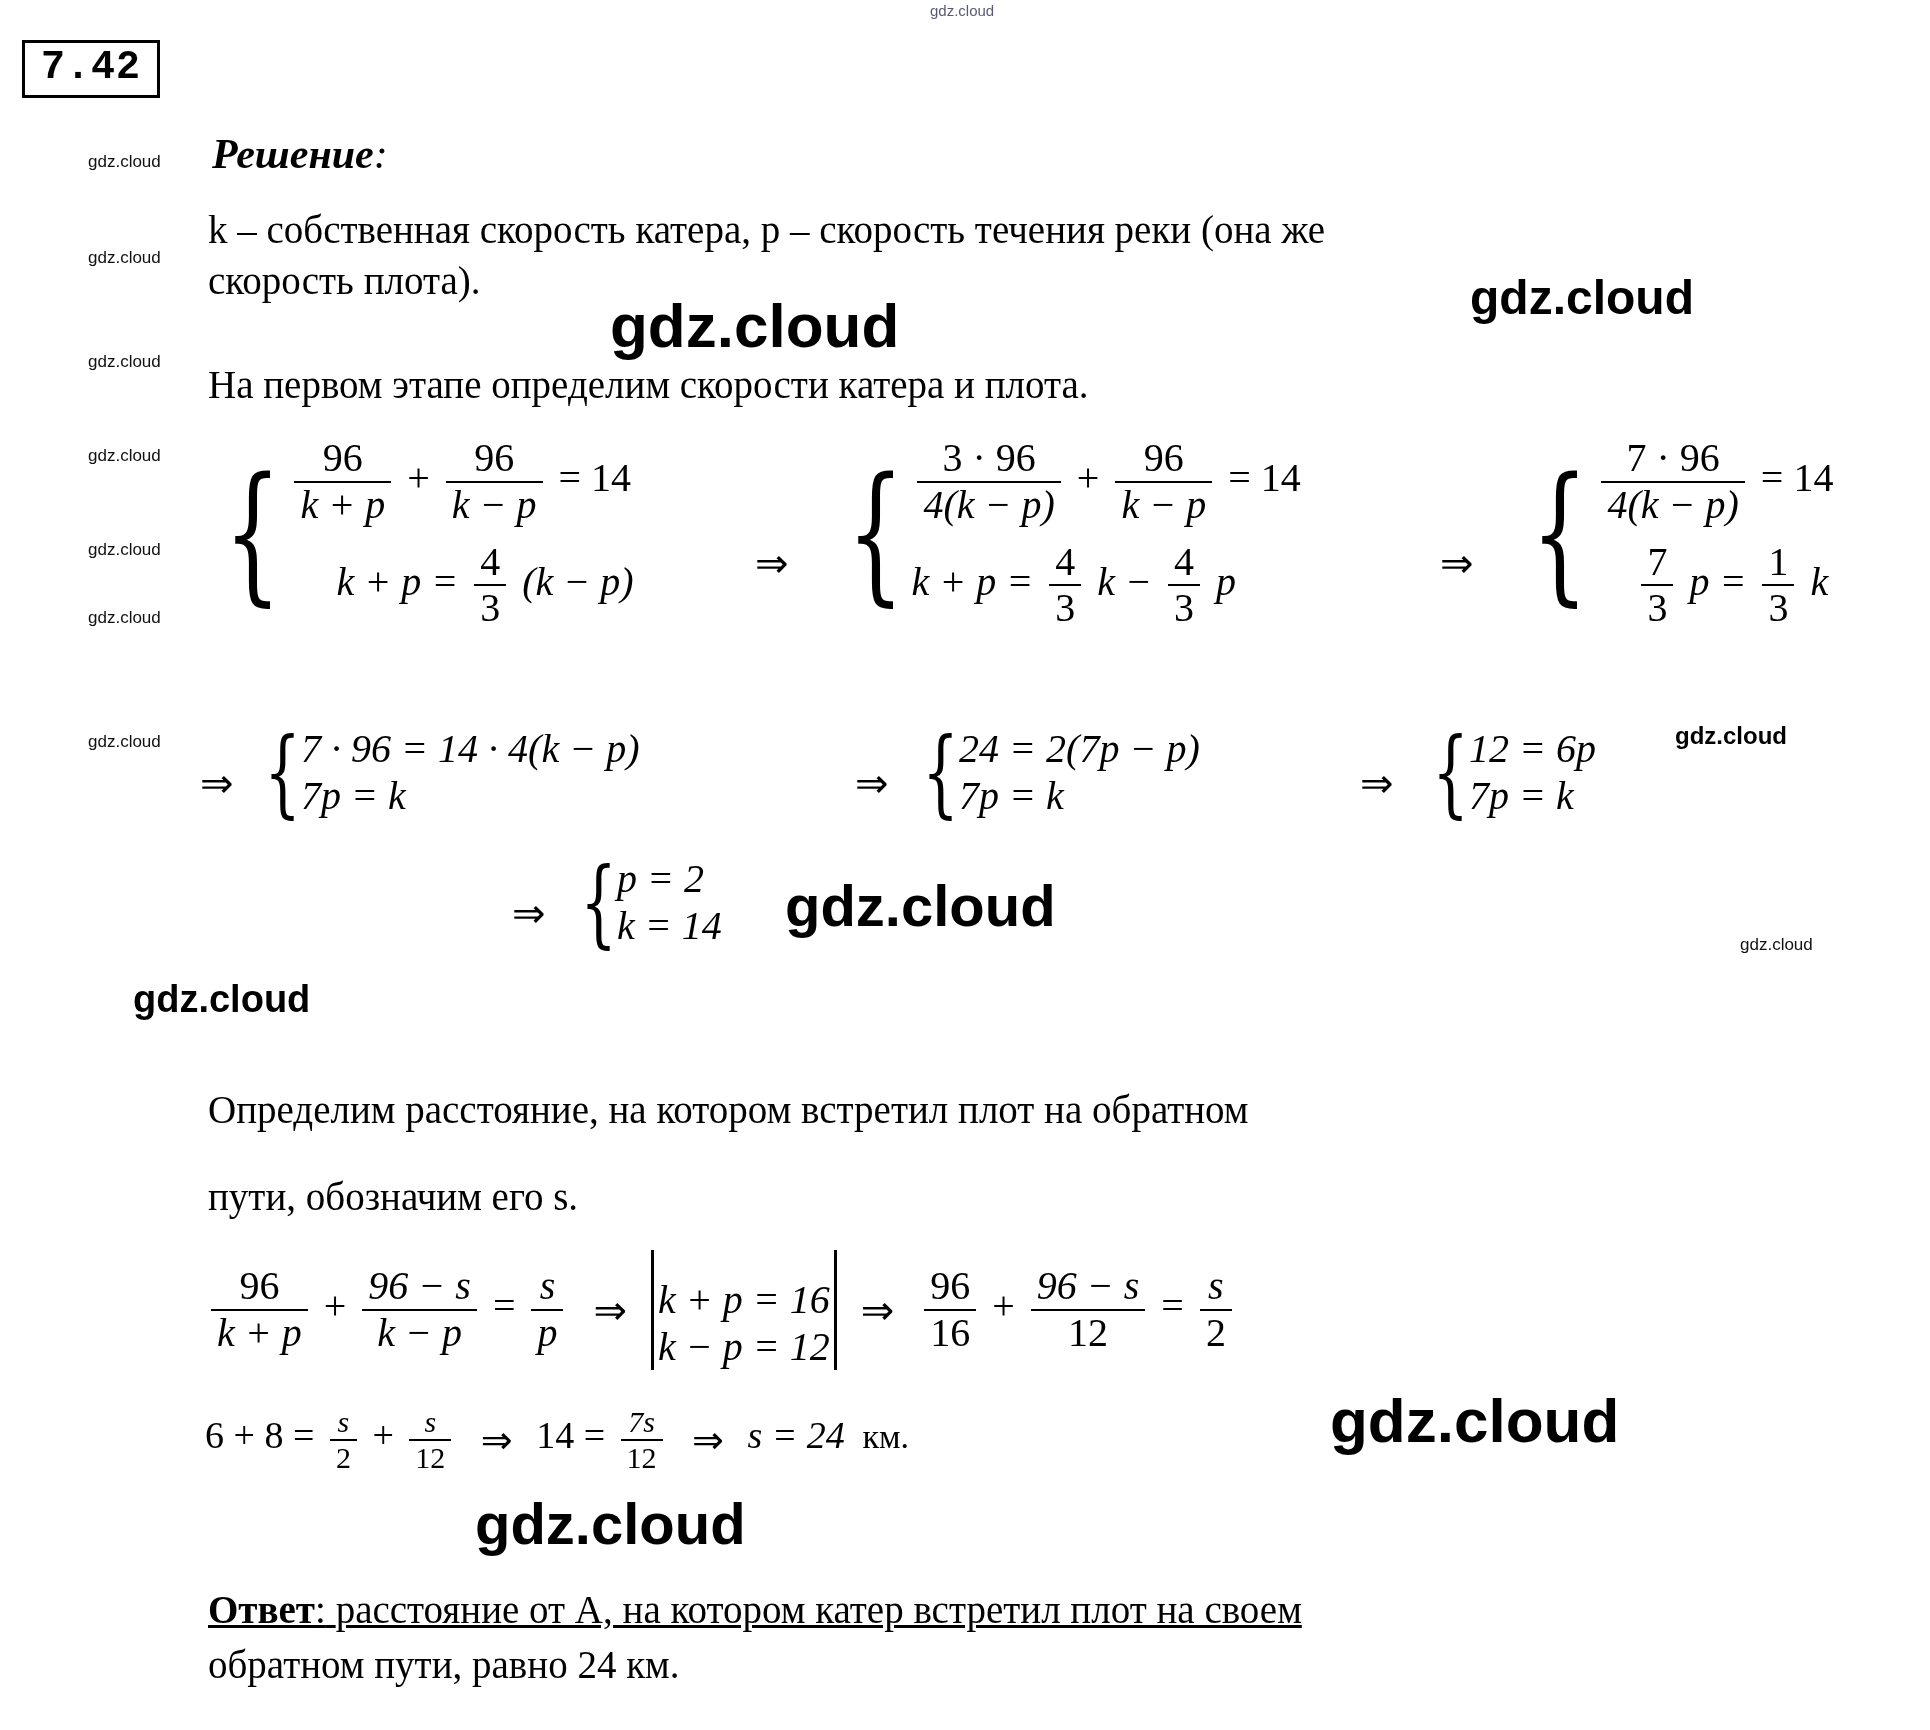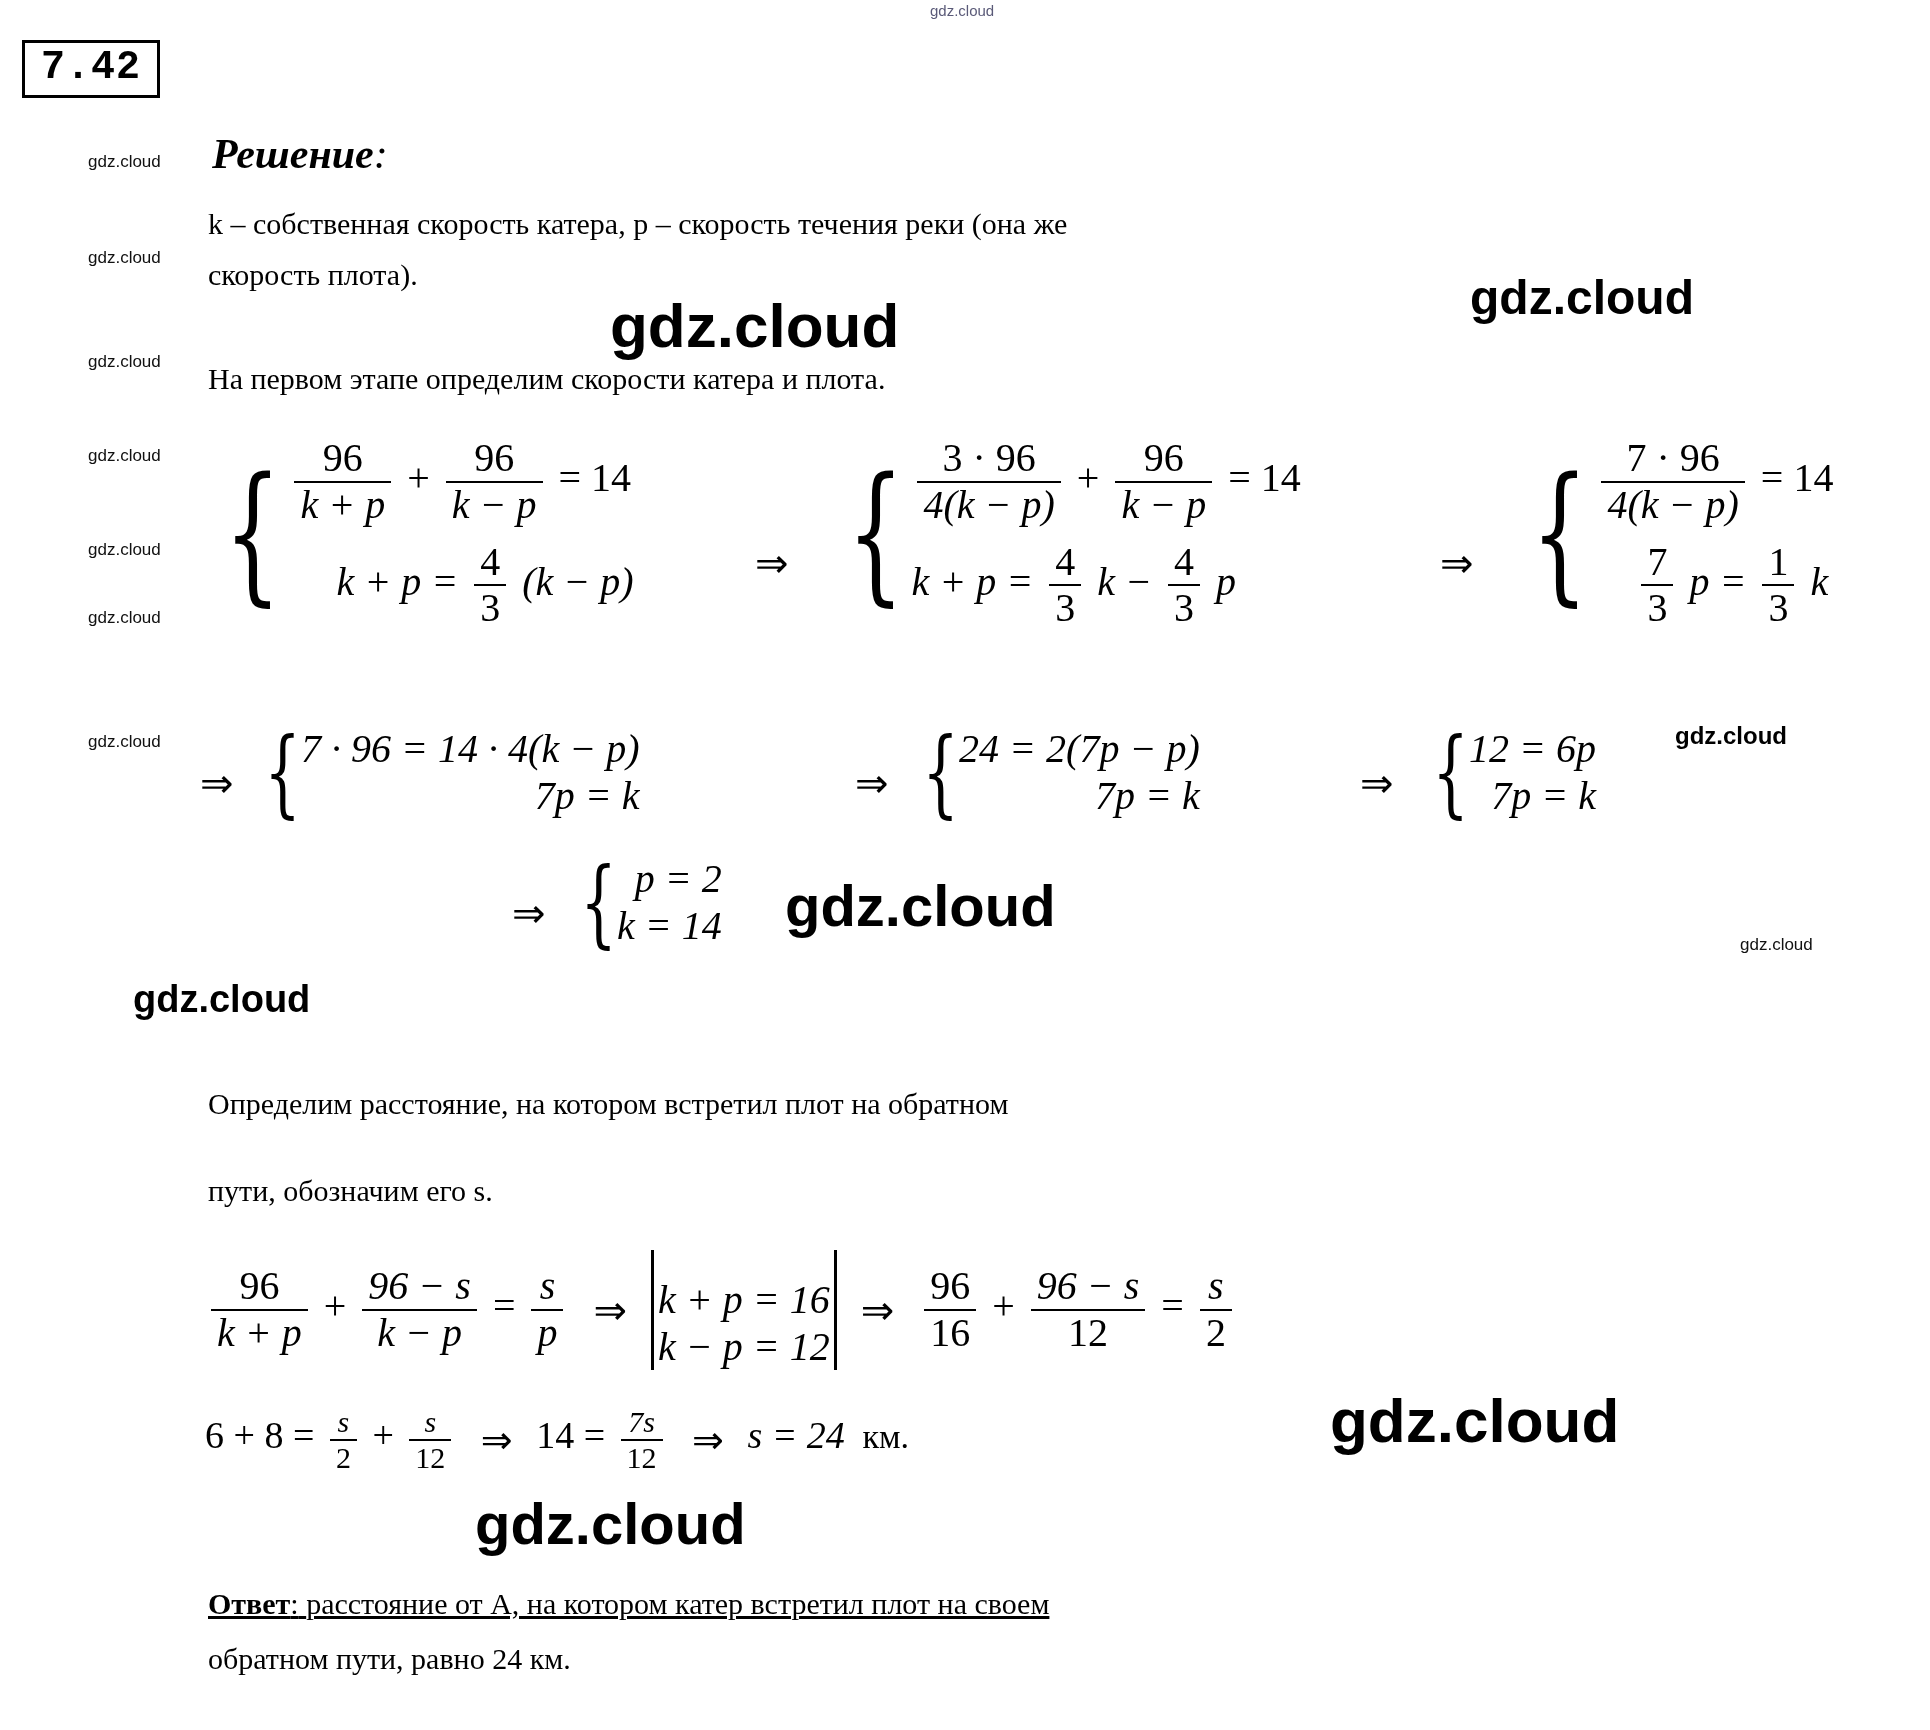--- a/index.html
+++ b/index.html
@@ -47,21 +47,21 @@
     font-size: 40px;
     font-weight: bold;
     letter-spacing: 1px;
     line-height: 1.05;
   }
 
   
   .txt {
     position: absolute;
     font-family: "Liberation Serif", serif;
-    font-size: 30px;
+    font-size: 39px;
     line-height: 1.28;
     color: #000;
   }
   .txt b { font-weight: bold; }
 
   
   .math {
     position: absolute;
     font-family: "Liberation Serif", serif;
     font-size: 40px;
@@ -102,21 +102,21 @@
     display: inline-block;
     margin-right: -12px;
   }
   .sys .brace.short { font-size: 96px; }
   .sys .rows { display: inline-block; }
   .sys .row {
     display: block;
     white-space: nowrap;
     padding: 6px 0;
   }
-  .sys .row.tight { padding: 0 0; text-align: right; }
+  .sys .row.tight { padding: 0 0; }
 
   .bars {
     display: inline-flex;
     align-items: flex-end;
     vertical-align: middle;
   }
   .bars .bar {
     display: inline-block;
     width: 3px;
     background: #000;

